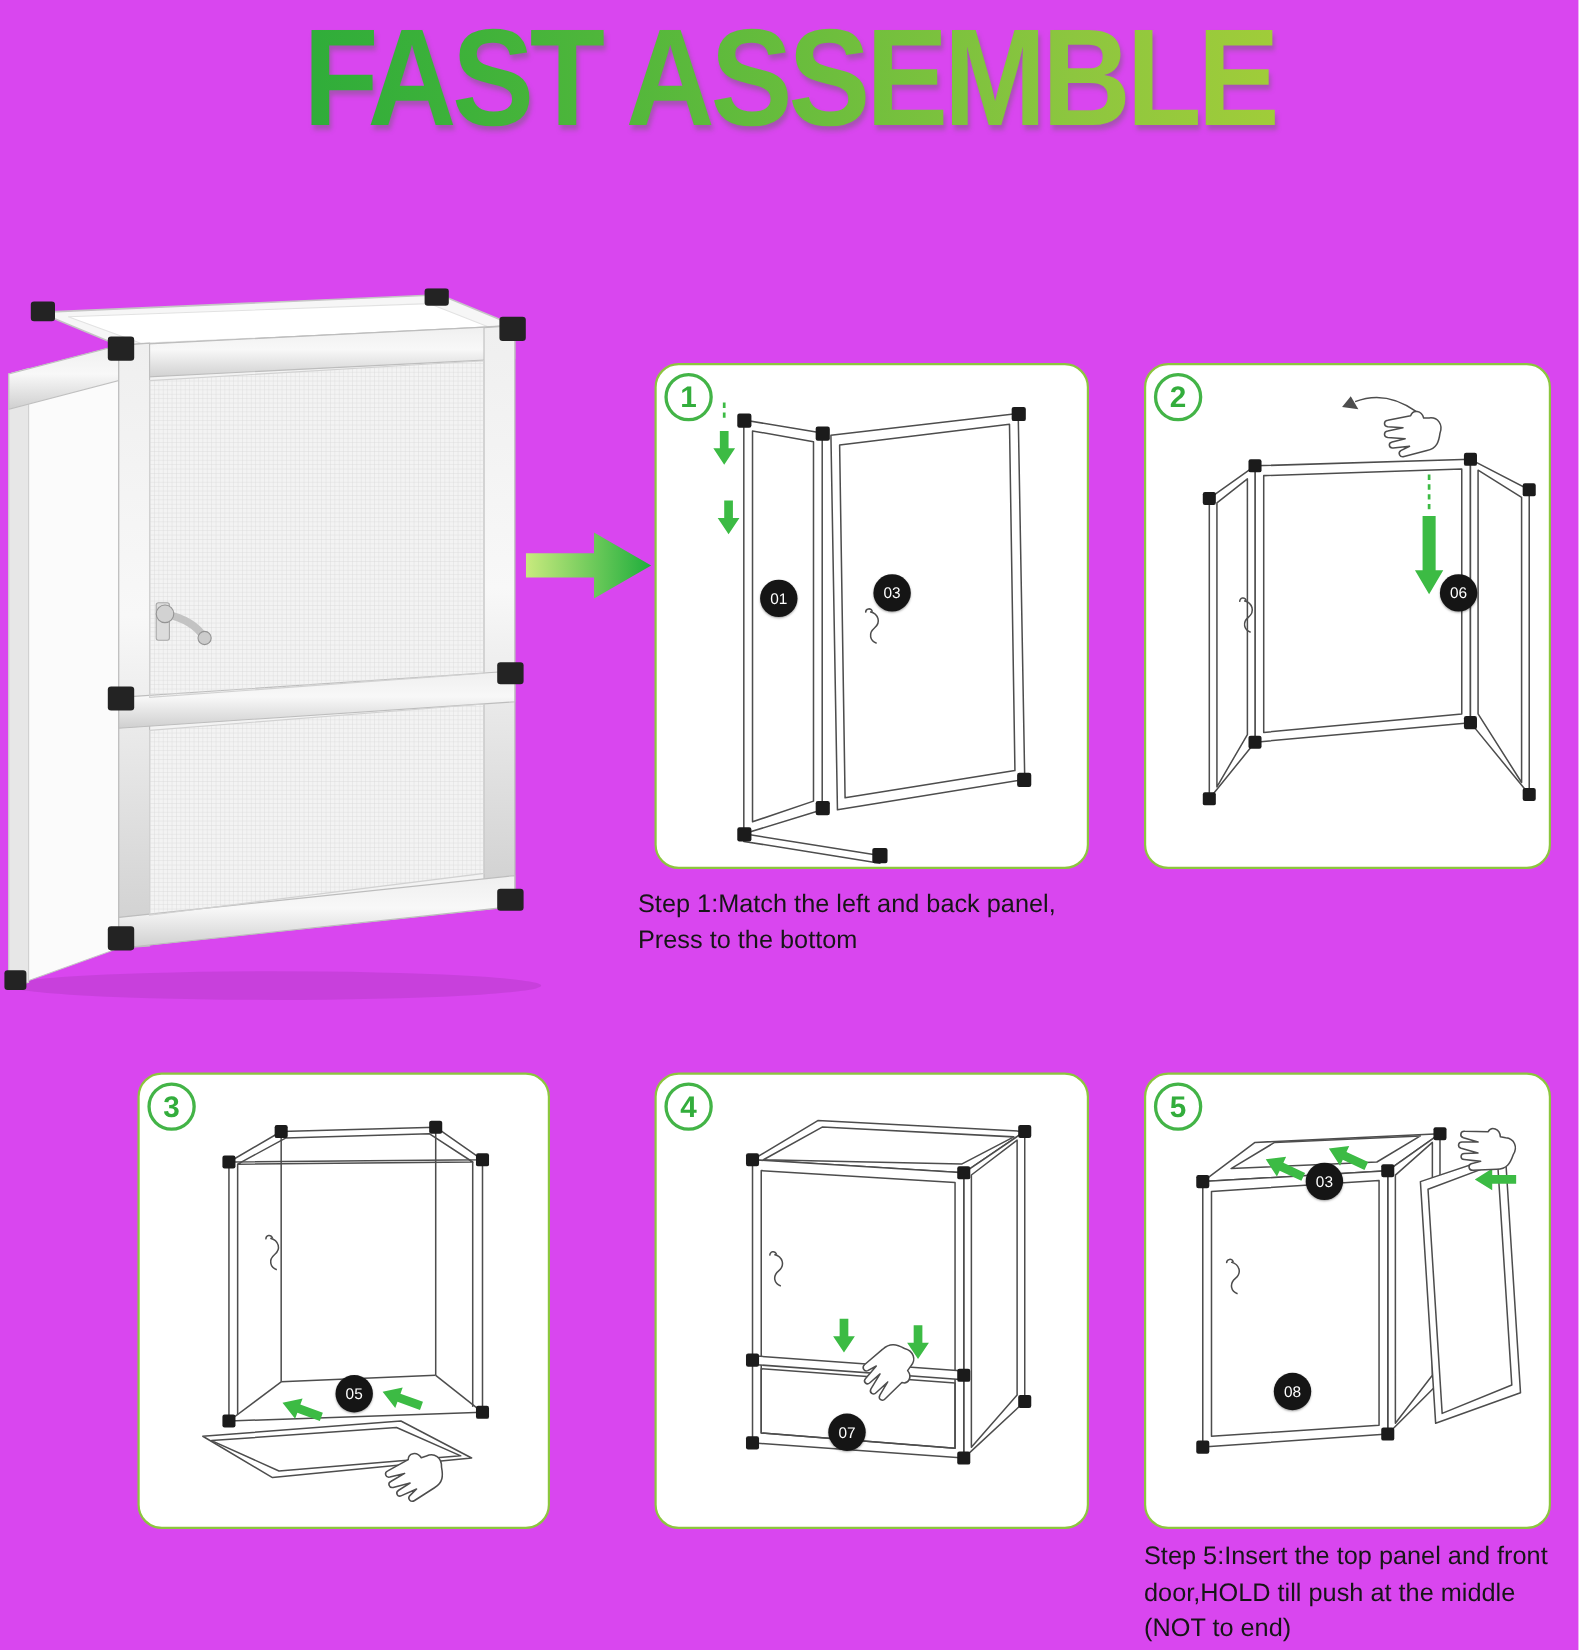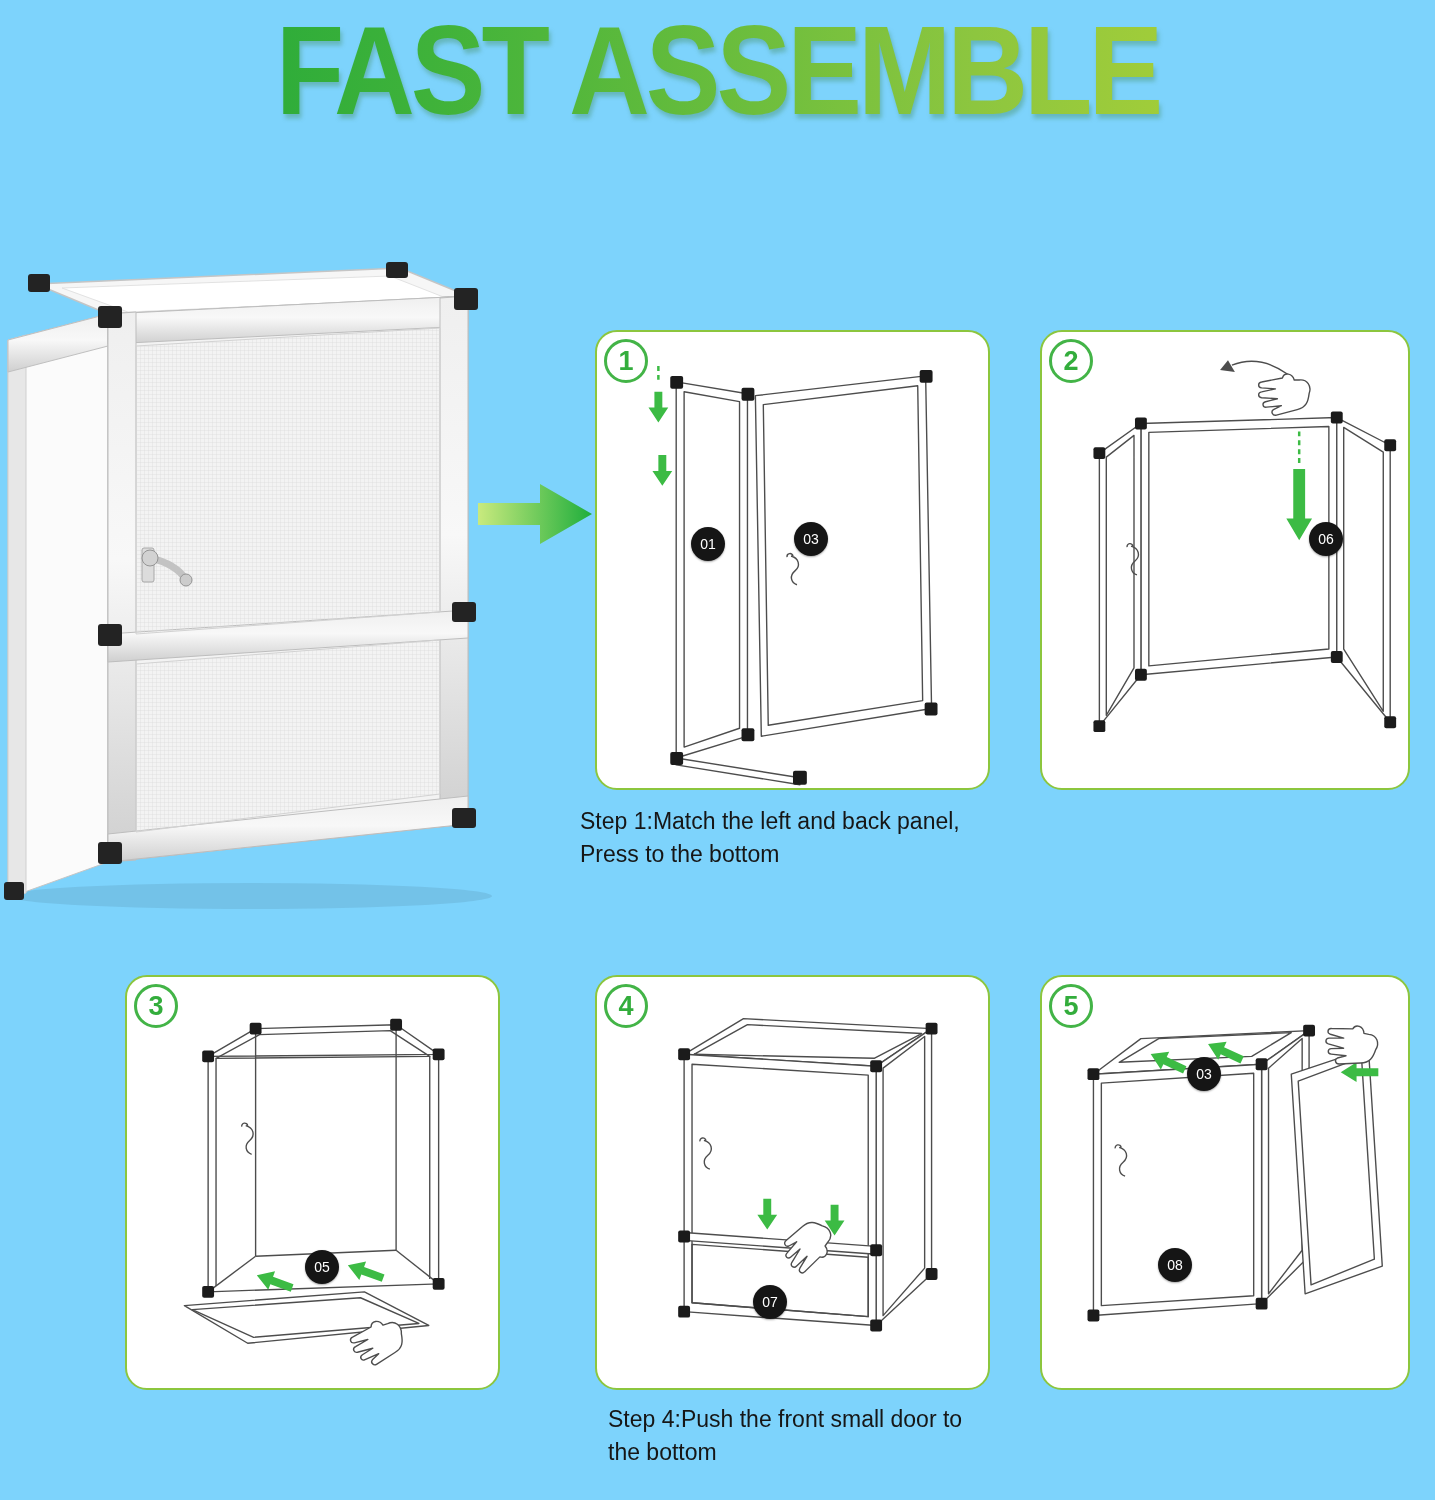--- a/index.html
+++ b/index.html
@@ -1,17 +1,17 @@
 <!DOCTYPE html>
 <html><head>
 <meta charset="utf-8">
 <style>
   *{margin:0;padding:0;box-sizing:border-box}
   html,body{background:#fff}
-  #page{position:relative;width:1435px;height:1500px;background:#7dd3fc;overflow:hidden;
+  #page{position:relative;width:1435px;height:1500px;background:#d946ef;overflow:hidden;
         font-family:"Liberation Sans",sans-serif;color:#141414}
 
   .title{position:absolute;top:2px;left:0;width:100%;text-align:center;
          font-size:112px;font-weight:bold;letter-spacing:-4px;line-height:1.1;
          background:linear-gradient(90deg,#13a339 0%,#3fb23a 30%,#8dc63f 68%,#bdd station 0%);
          background:linear-gradient(90deg,#13a339 0%,#3fb23a 30%,#8dc63f 68%,#bdd631 100%);
          -webkit-background-clip:text;background-clip:text;color:transparent;
          transform:scaleY(1.12);transform-origin:top center;
          filter:drop-shadow(2px 4px 2px rgba(40,110,30,.28))}
 
@@ -285,15 +285,15 @@
         </g>
       <g transform="translate(340,70) scale(-1,1) rotate(-12)">
         <path class="wirefill" d="M2,4 C-1,-4 4,-11 12,-10 L17,-10 C19,-17 27,-18 29,-12 L50,-8 C54,-7.5 54,-2.5 50,-2 L36,-1 L50,2 C54,2.5 54,7.5 50,8 L34,9 L46,12 C50,13 49,18 45,17.5 L30,16 L38,20 C41,22 39,26.5 35,25.5 L14,20 C5,18 3,12 2,4 Z"></path>
       </g>
     </svg>
     <div class="part-badge" style="left:145px;top:80px">03</div>
     <div class="part-badge" style="left:116px;top:271px">08</div>
   </div>
 
   <p class="caption" id="cap1">Step 1:Match the left and back panel, Press to the bottom</p>
-  <p class="caption" id="cap4">Step 4:Push the front small door to the bottom</p>
+  <p class="caption" id="cap5">Step 5:Insert the top panel and front door,HOLD till push at the middle (NOT to end)</p>
 
 </div>
 
 </body></html>

